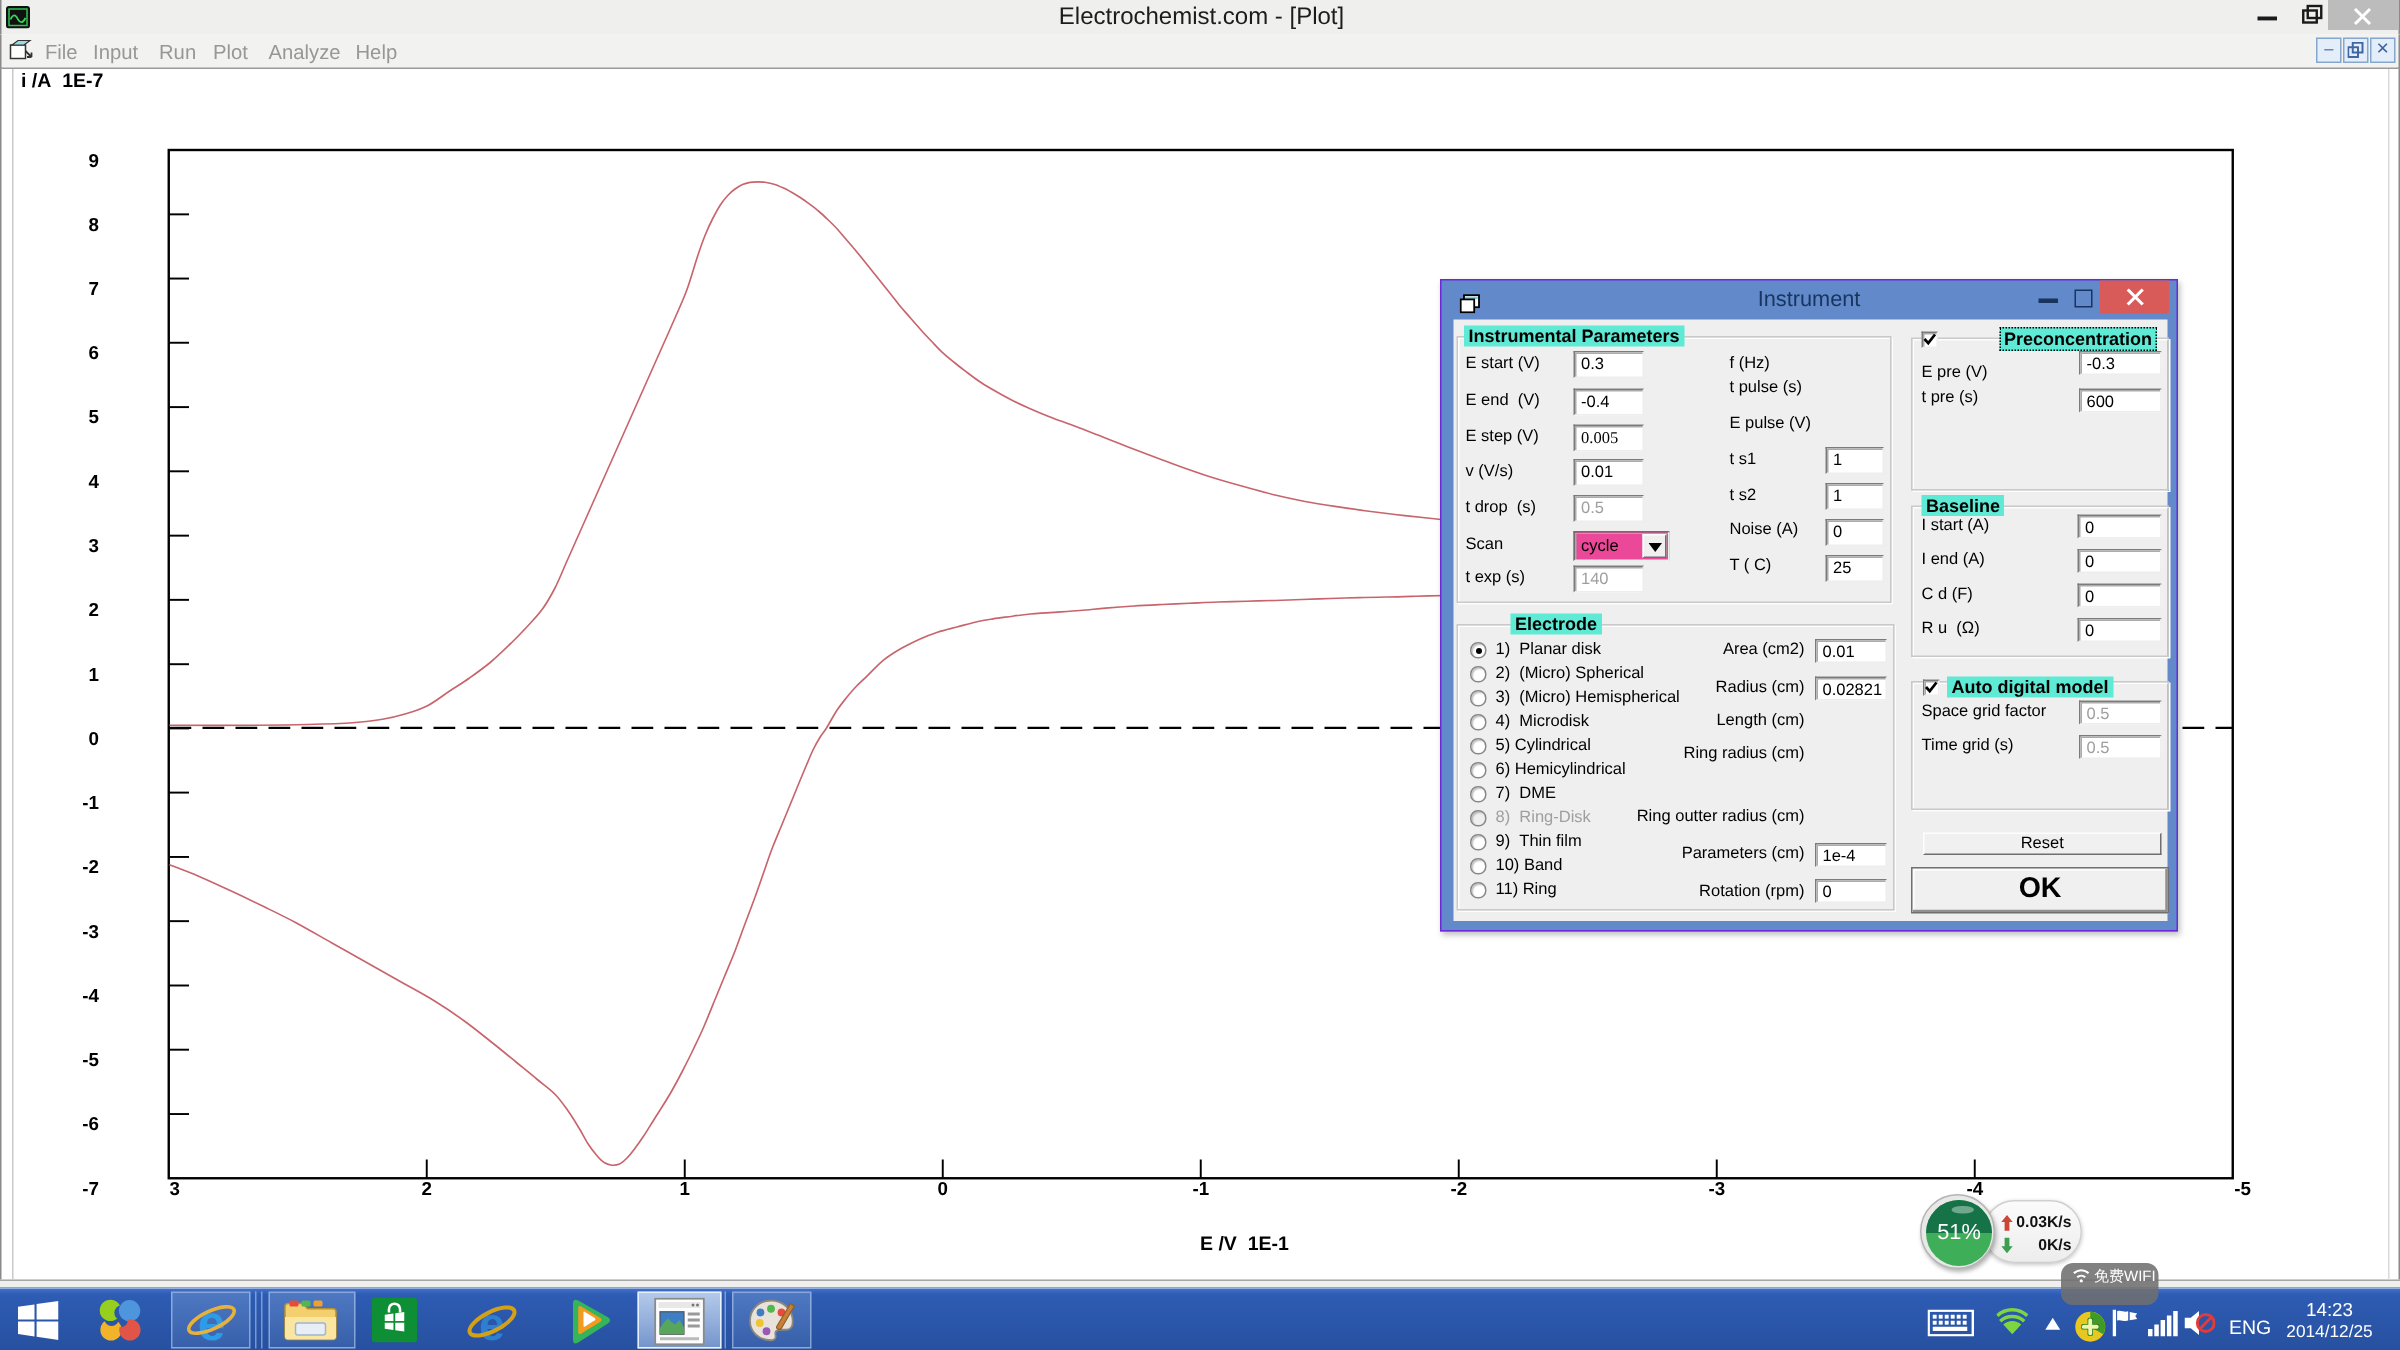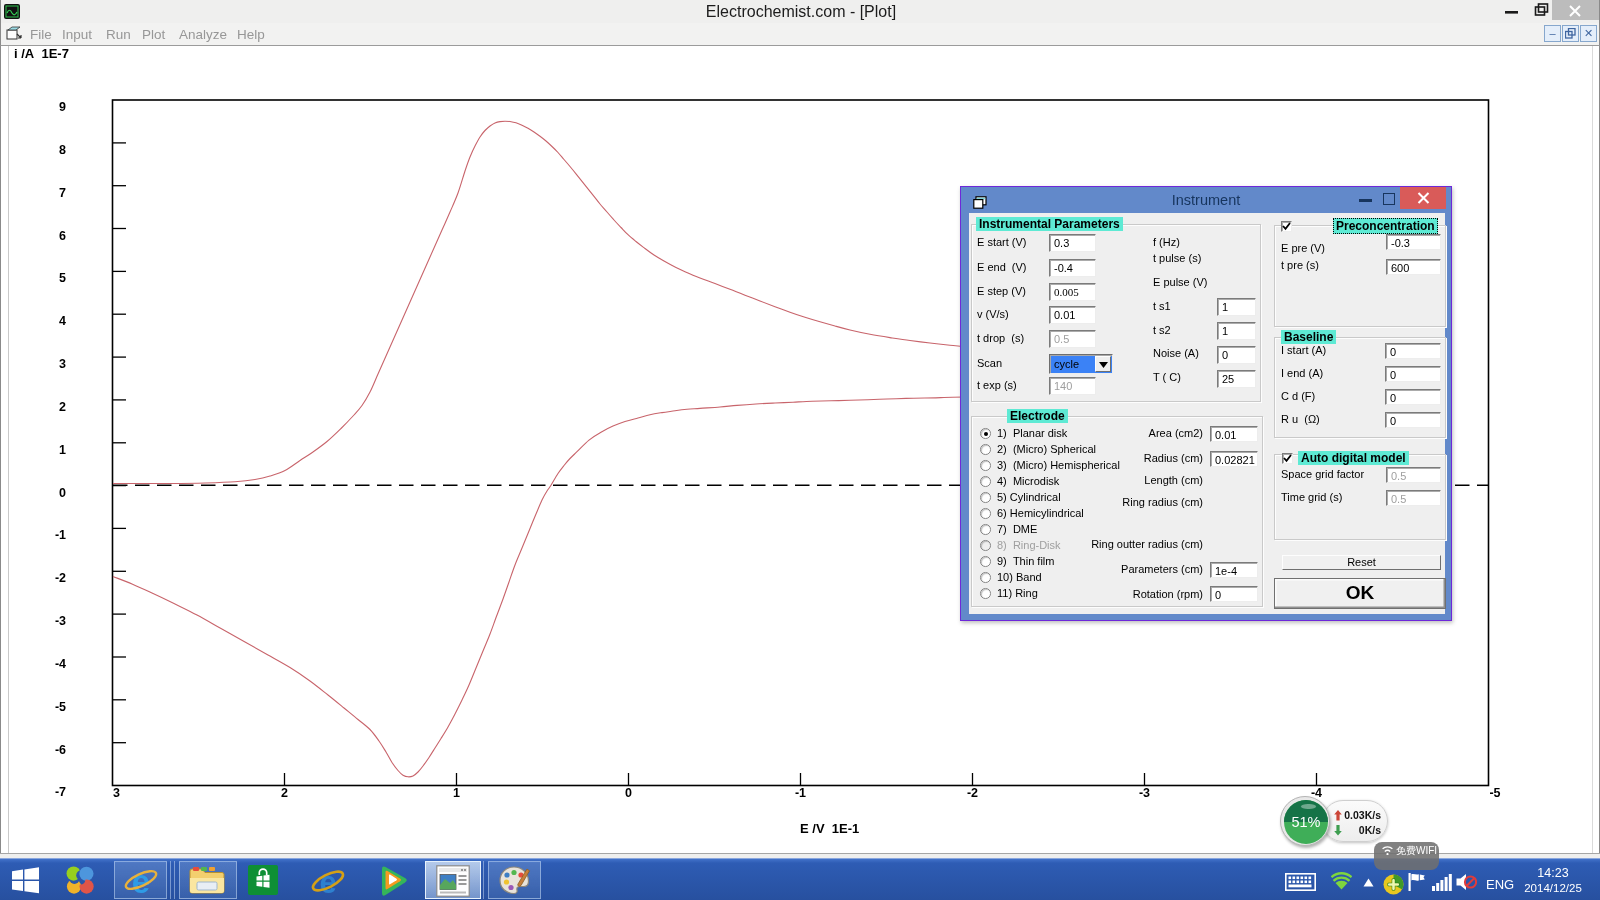--- a/index.html
+++ b/index.html
@@ -20,21 +20,21 @@
 #dialog{position:absolute;left:960px;top:186px;width:492px;height:435px;background:#6289ca;border:1px solid #6d28d9;box-shadow:1px 2px 4px rgba(0,0,0,0.25);padding-left:28px;}
 #dlgtitle{position:absolute;left:0;top:0;width:100%;height:26px;}
 #dlgclose{position:absolute;left:439px;top:0px;width:46px;height:22px;background:#d95b59;text-align:center;}
 #dlgbody{position:absolute;left:8px;top:26px;width:476px;height:401px;background:#efefef;}
 .grp{position:absolute;border:1px solid #c9c9c9;box-shadow:1px 1px 0 #fdfdfd, inset 1px 1px 0 #fdfdfd;}
 .glabel{position:absolute;font-size:12px;font-weight:bold;color:#000;background:#5eead4;padding:0 3px;line-height:14px;white-space:nowrap;}
 .lbl{position:absolute;font-size:11px;color:#000;line-height:13px;white-space:nowrap;}
 .lbl.gray{color:#9f9f9f;}
 .tf{position:absolute;height:18px;background:#fff;font-size:11px;line-height:16px;padding-left:4px;color:#000;border:1px solid #7b7b7b;border-right-color:#ededed;border-bottom-color:#ededed;box-shadow:inset 1px 1px 0 #ababab;}
 .tf.dis{color:#9f9f9f;}
-.combo{position:absolute;width:64px;height:20px;background:#3b82f6;border:1px solid #6e6e6e;border-right-color:#ededed;border-bottom-color:#ededed;box-shadow:inset 1px 1px 0 #a8a8a8;font-size:11px;}
+.combo{position:absolute;width:64px;height:20px;background:#ec4899;border:1px solid #6e6e6e;border-right-color:#ededed;border-bottom-color:#ededed;box-shadow:inset 1px 1px 0 #a8a8a8;font-size:11px;}
 .cbtn{position:absolute;right:1px;top:1px;width:16px;height:16px;background:#efefef;border:1px solid #fdfdfd;border-right-color:#6f6f6f;border-bottom-color:#6f6f6f;text-align:center;}
 .radio{position:absolute;width:10.5px;height:10.5px;border-radius:50%;background:#fff;border:1px solid #888;box-shadow:inset 1px 1px 1px rgba(120,120,120,.45);}
 .radio.dis{background:#efefef;}
 .rdot{position:absolute;left:2.5px;top:2.5px;width:4.5px;height:4.5px;border-radius:50%;background:#000;display:block;}
 .chk{position:absolute;width:11px;height:11px;background:#fff;border:1px solid #7b7b7b;border-right-color:#ededed;border-bottom-color:#ededed;box-shadow:inset 1px 1px 0 #ababab;}
 .chk svg{position:absolute;left:0px;top:0px;}
 #resetbtn{position:absolute;left:313px;top:342px;width:159px;height:15px;background:#f0f0f0;border:1px solid;border-color:#fdfdfd #6f6f6f #6f6f6f #fdfdfd;font-size:11px;text-align:center;line-height:12px;color:#000;}
 #okbtn{position:absolute;left:305px;top:365px;width:172px;height:31px;background:#f0f0f0;border:1.5px solid #707070;font-size:19px;font-weight:bold;text-align:center;line-height:27px;color:#000;box-shadow:inset -1.5px -1.5px 0 #909090, inset 1.5px 1.5px 0 #fcfcfc;}
 
 #taskbar{position:absolute;left:0;top:858px;width:1600px;height:42px;background:linear-gradient(#4272ca 0%,#2e5cb4 10%,#27509f 100%);border-top:1px solid #8aa6dd;}

